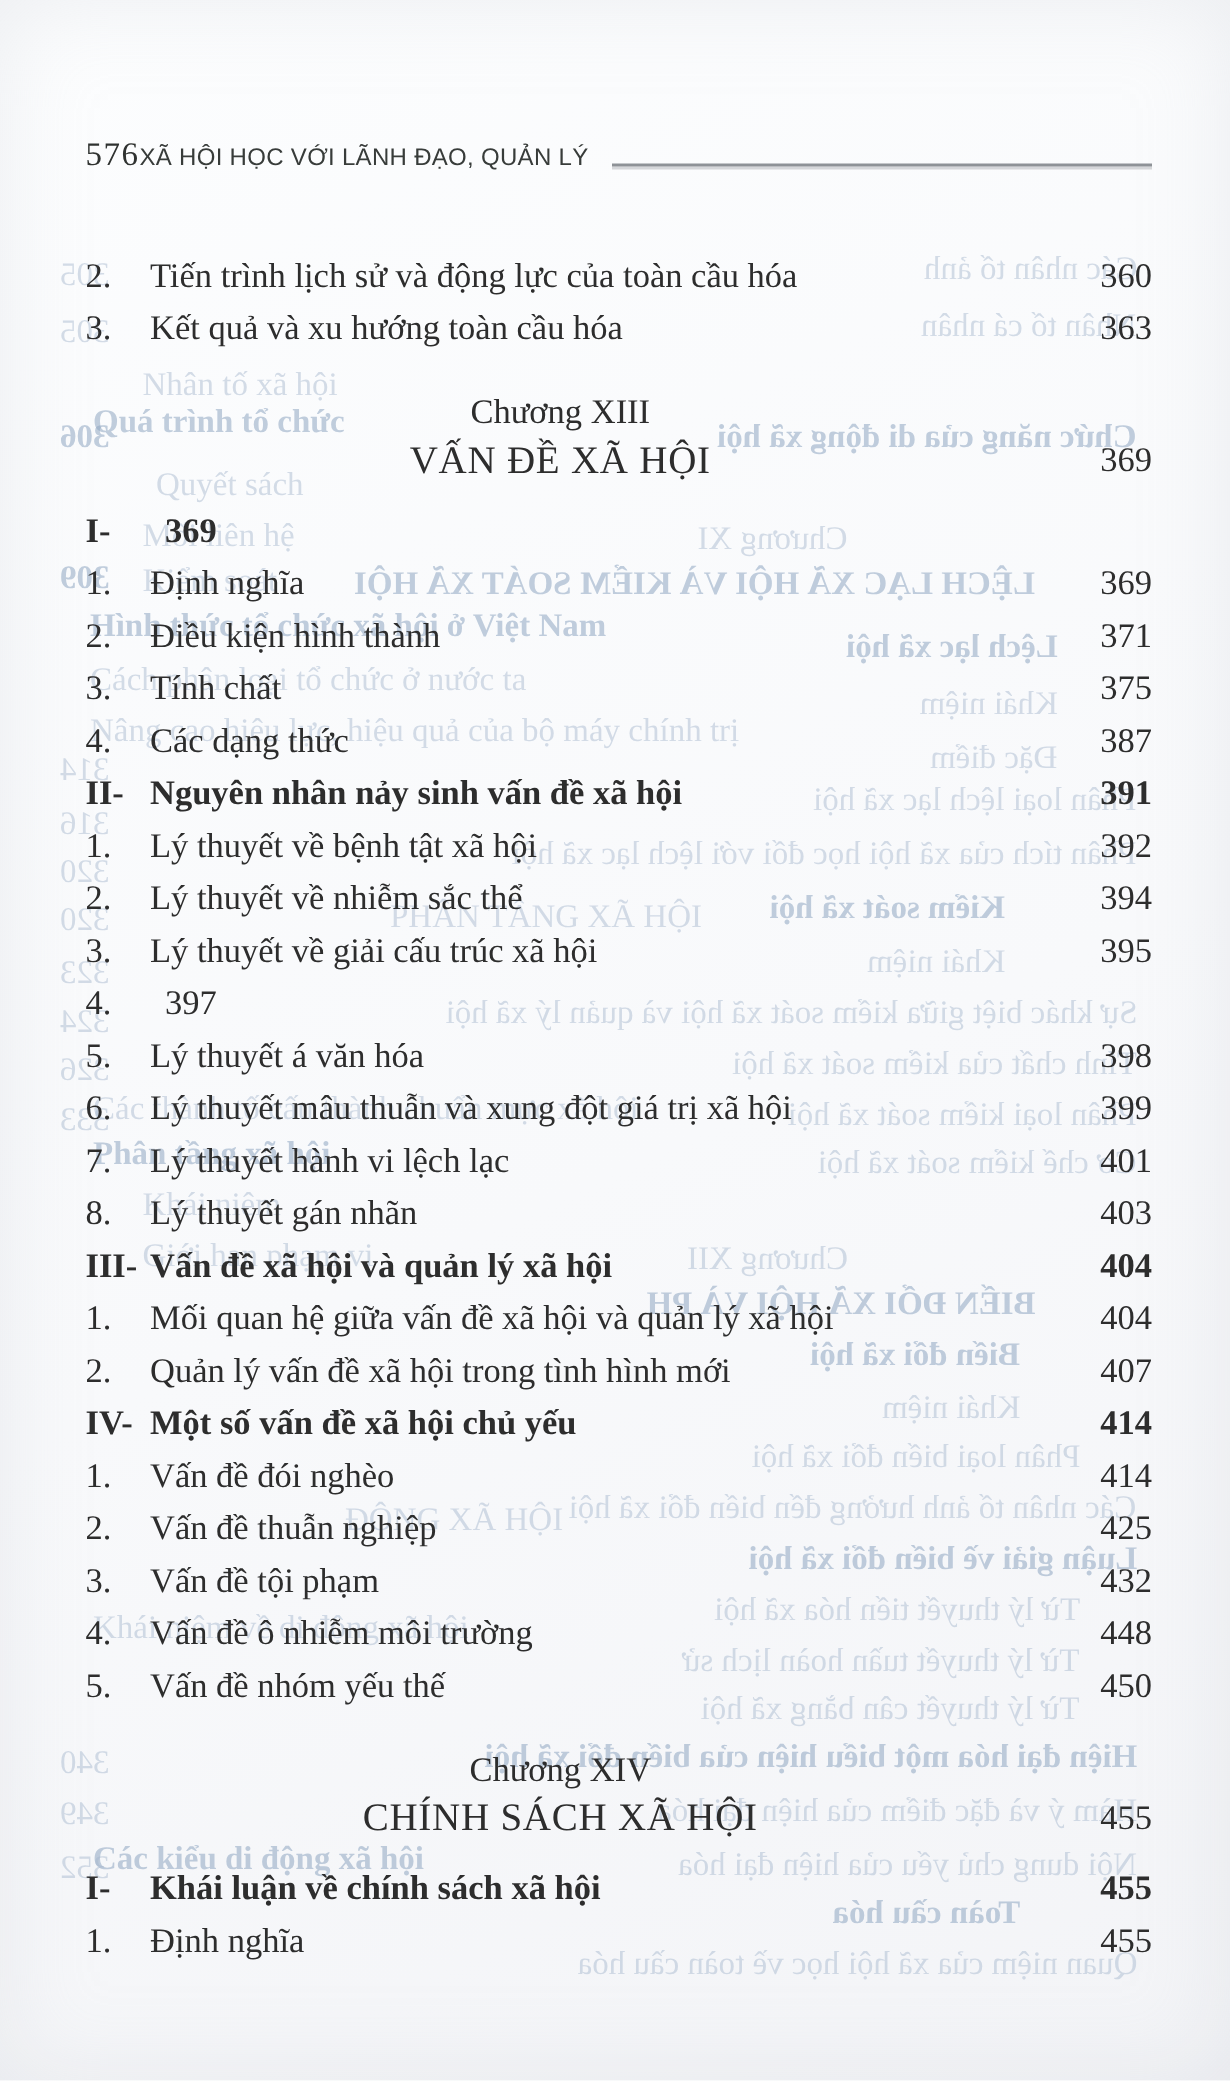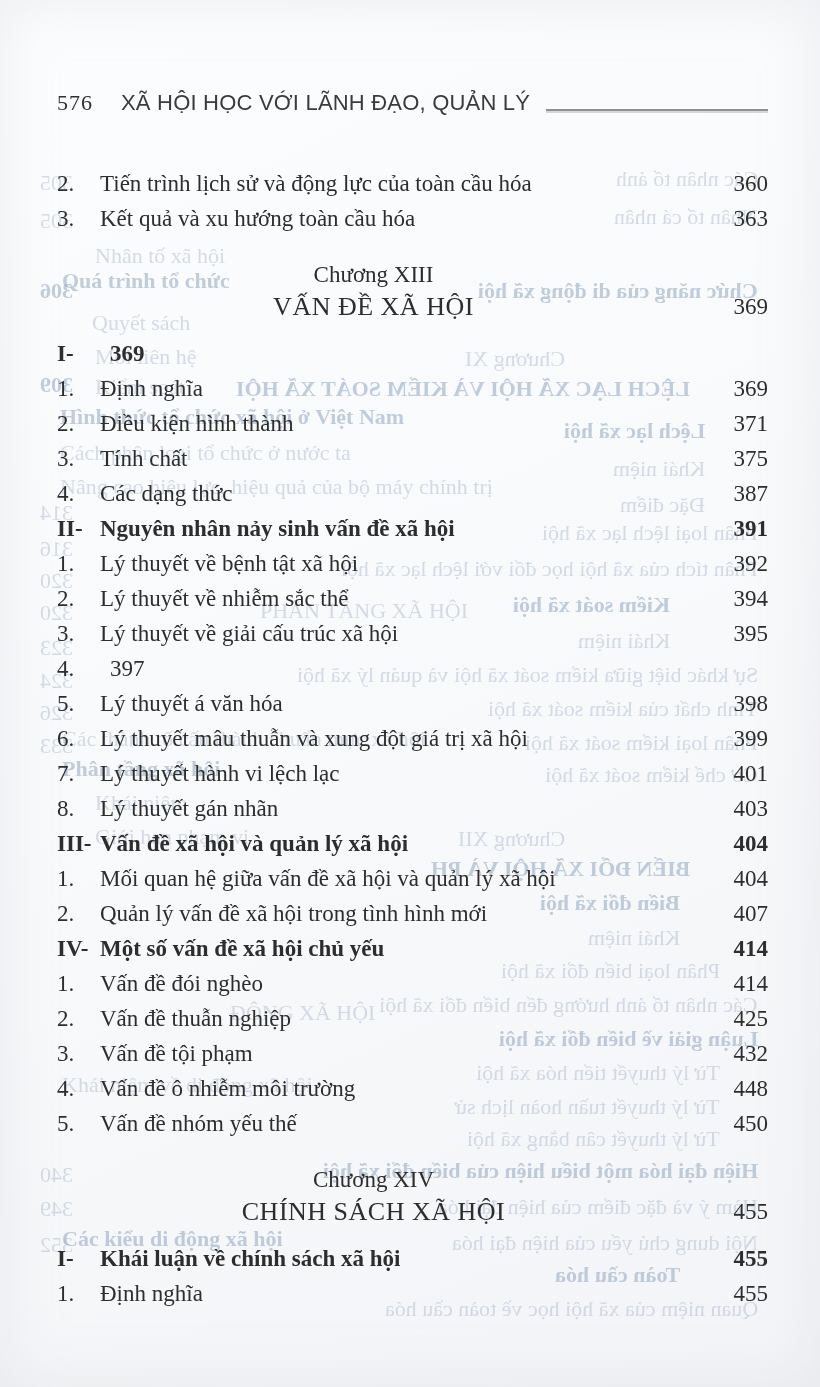--- a/index.html
+++ b/index.html
@@ -16,23 +16,22 @@
   
   .header{
     position:absolute;top:90px;left:57px;right:52px;
     display:flex;align-items:baseline;
   }
   .header .pgnum{
     font-family:"Liberation Serif",serif;font-size:22px;color:#2f3230;
     letter-spacing:1px;
   }
   .header .title{
-    margin-left:28px;
     font-family:"Liberation Sans",sans-serif;
-    font-size:22px;font-weight:400;color:#383c3a;letter-spacing:.2px;
+    font-size:16px;font-weight:400;color:#383c3a;letter-spacing:.2px;
     white-space:nowrap;
   }
   .header .rule{
     flex:1;margin-left:16px;margin-bottom:5px;height:2px;align-self:flex-end;
     background:#8e9297;box-shadow:0 2px 0 rgba(142,146,151,.35);
   }
   
   .toc{
     position:absolute;top:166px;left:57px;right:52px;
     font-size:23px;color:#2d2d2d;
@@ -71,21 +70,21 @@
 
   <div class="bleed">
       <span class="bt mirror" style="top: 166px; right: 62px; color: rgb(163, 181, 204); opacity: 0.45;">Các nhân tố ảnh</span>
       <span class="bt mirror" style="top: 170px; left: 40px; color: rgb(163, 181, 204); opacity: 0.45;">305</span>
       <span class="bt mirror" style="top: 204px; right: 62px; color: rgb(163, 181, 204); opacity: 0.45;">Nhân tố cá nhân</span>
       <span class="bt mirror" style="top: 208px; left: 40px; color: rgb(163, 181, 204); opacity: 0.45;">305</span>
       <span class="bt" style="top: 243px; left: 95px; color: rgb(163, 181, 204); opacity: 0.45;">Nhân tố xã hội</span>
       <span class="bt" style="top: 268px; left: 62px; color: rgb(144, 167, 194); opacity: 0.55; font-weight: 700;">Quá trình tổ chức</span>
       <span class="bt mirror" style="top: 278px; right: 62px; color: rgb(144, 167, 194); opacity: 0.55; font-weight: 700;">Chức năng của di động xã hội</span>
       <span class="bt mirror" style="top: 278px; left: 40px; color: rgb(144, 167, 194); opacity: 0.55; font-weight: 700;">306</span>
-      <span class="bt" style="top: 310px; left: 92px; color: rgb(163, 181, 204); opacity: 0.45;">Quyết sách</span>
+      <span class="bt" style="top: 310px; left: 104px; color: rgb(163, 181, 204); opacity: 0.45;">Quyết sách</span>
       <span class="bt" style="top: 344px; left: 95px; color: rgb(163, 181, 204); opacity: 0.45;">Mối liên hệ</span>
       <span class="bt mirror" style="top: 346px; right: 255px; color: rgb(163, 181, 204); opacity: 0.45;">Chương XI</span>
       <span class="bt" style="top: 374px; left: 95px; color: rgb(163, 181, 204); opacity: 0.45;">Kiểm soát</span>
       <span class="bt mirror" style="top: 376px; right: 130px; color: rgb(144, 167, 194); opacity: 0.55; font-weight: 700;">LỆCH LẠC XÃ HỘI VÀ KIỂM SOÁT XÃ HỘI</span>
       <span class="bt mirror" style="top: 372px; left: 40px; color: rgb(144, 167, 194); opacity: 0.55; font-weight: 700;">309</span>
       <span class="bt" style="top: 404px; left: 60px; color: rgb(144, 167, 194); opacity: 0.55; font-weight: 700;">Hình thức tổ chức xã hội ở Việt Nam</span>
       <span class="bt mirror" style="top: 418px; right: 115px; color: rgb(144, 167, 194); opacity: 0.55; font-weight: 700;">Lệch lạc xã hội</span>
       <span class="bt" style="top: 440px; left: 60px; color: rgb(163, 181, 204); opacity: 0.45;">Cách phân loại tổ chức ở nước ta</span>
       <span class="bt mirror" style="top: 456px; right: 115px; color: rgb(163, 181, 204); opacity: 0.45;">Khái niệm</span>
       <span class="bt" style="top: 474px; left: 60px; color: rgb(163, 181, 204); opacity: 0.45;">Nâng cao hiệu lực, hiệu quả của bộ máy chính trị</span>

